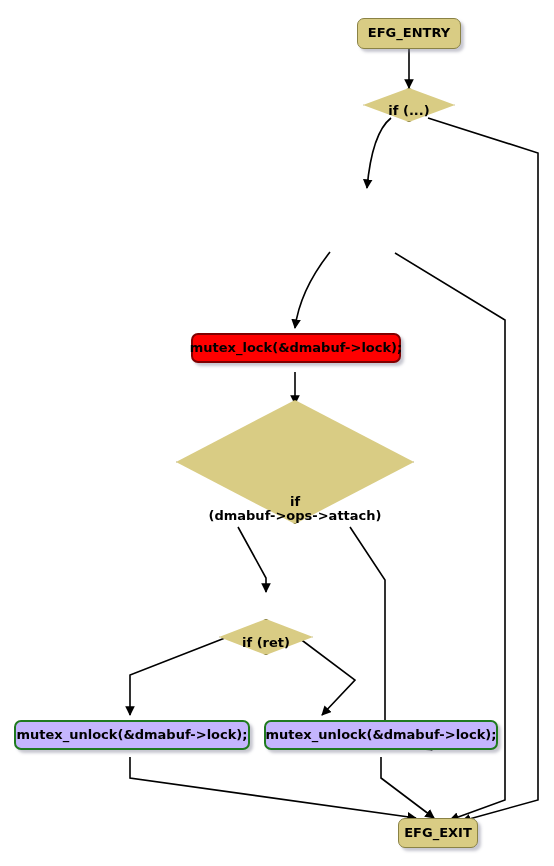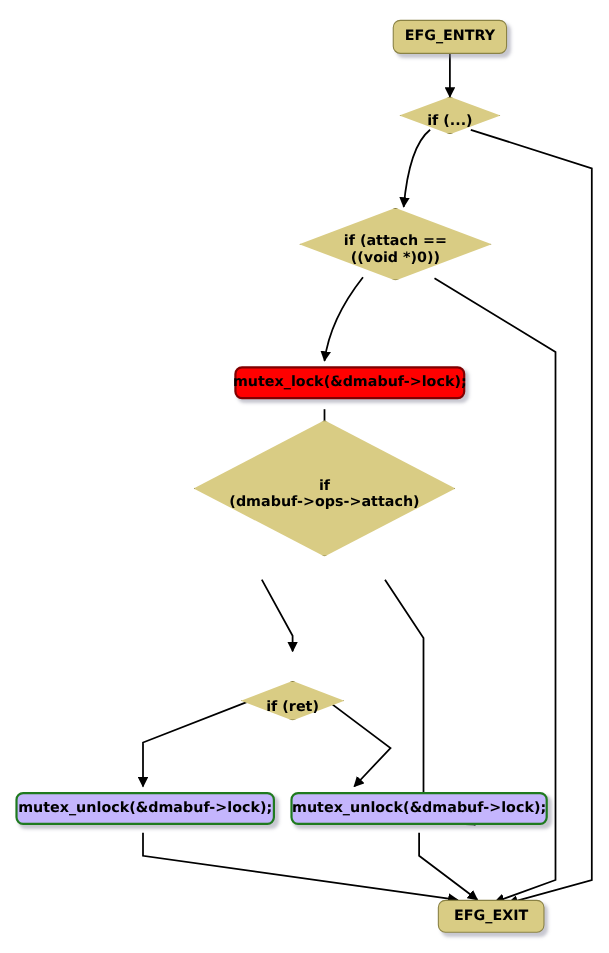--- a/index.html
+++ b/index.html
@@ -140,49 +140,43 @@
   <div class="node terminal" style="left:357px; top:18px; width:104px; height:31px;">
     <span>EFG_ENTRY</span>
   </div>
 
   <div class="node decision" style="left:363px; top:88px; width:92px; height:34px;">
     <div class="dia-shadow"></div>
     <div class="dia-shape"></div>
     <span class="dia-label">if (...)</span>
   </div>
 
-  <div class="node decision" style="left:272px; top:189px; width:175px; height:66px;">
-    <div class="dia-shadow"></div>
-    <div class="dia-shape"></div>
-    <span class="dia-label">if (attach ==
-((void *)0))</span>
-  </div>
 
-  <div class="node stmt stmt-red" style="left:191px; top:333px; width:210px; height:30px;margin-left:22px;">
+  <div class="node stmt stmt-red" style="left:191px; top:333px; width:210px; height:30px;">
     <span>mutex_lock(&amp;dmabuf-&gt;lock);</span>
   </div>
 
-  <div class="node decision" style="left:176px; top:382px; width:238px; height:124px;">
+  <div class="node decision" style="left:176px; top:400px; width:238px; height:124px;align-items:flex-end;">
     <div class="dia-shadow"></div>
     <div class="dia-shape"></div>
     <span class="dia-label">if
 (dmabuf-&gt;ops-&gt;attach)</span>
   </div>
 
   <div class="node decision" style="left:219px; top:619px; width:94px; height:36px;">
     <div class="dia-shadow"></div>
     <div class="dia-shape"></div>
     <span class="dia-label">if (ret)</span>
   </div>
 
   <div class="node stmt stmt-green" style="left:14px; top:720px; width:236px; height:30px;">
     <span>mutex_unlock(&amp;dmabuf-&gt;lock);</span>
   </div>
 
   <div class="node stmt stmt-green" style="left:264px; top:720px; width:234px; height:30px;">
     <span>mutex_unlock(&amp;dmabuf-&gt;lock);</span>
   </div>
 
-  <div class="node terminal" style="left:398px; top:818px; width:97px; height:30px;">
+  <div class="node terminal" style="left:398px; top:818px; width:80px; height:30px;">
     <span>EFG_EXIT</span>
   </div>
 
 </div>
 
 </body></html>

